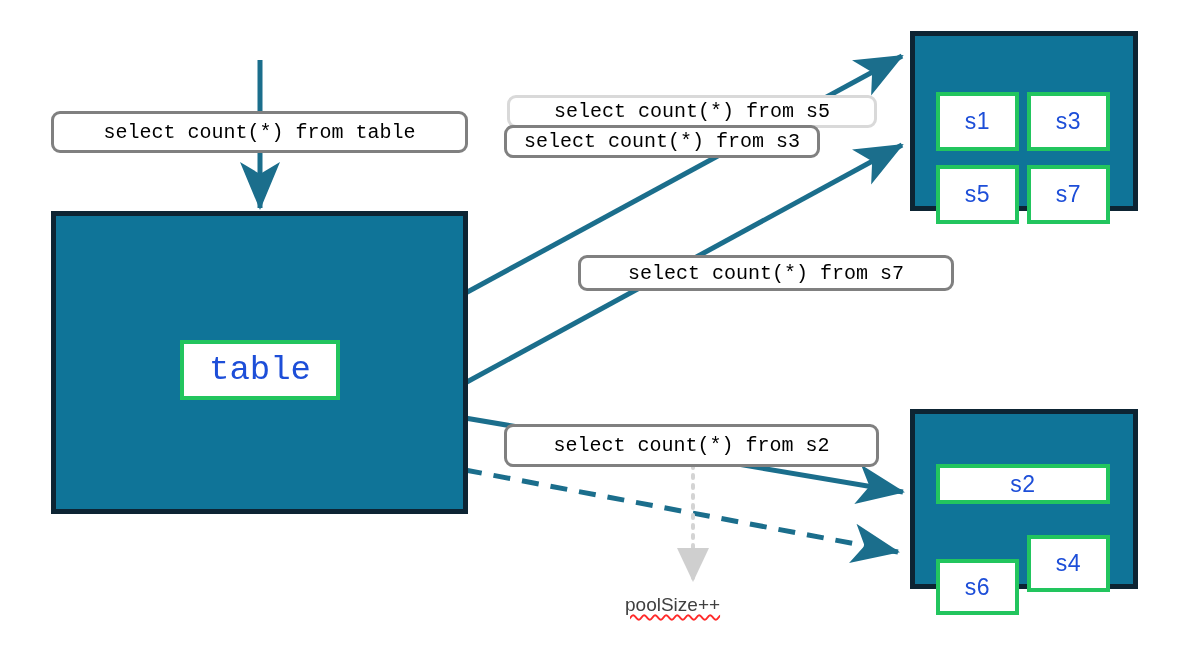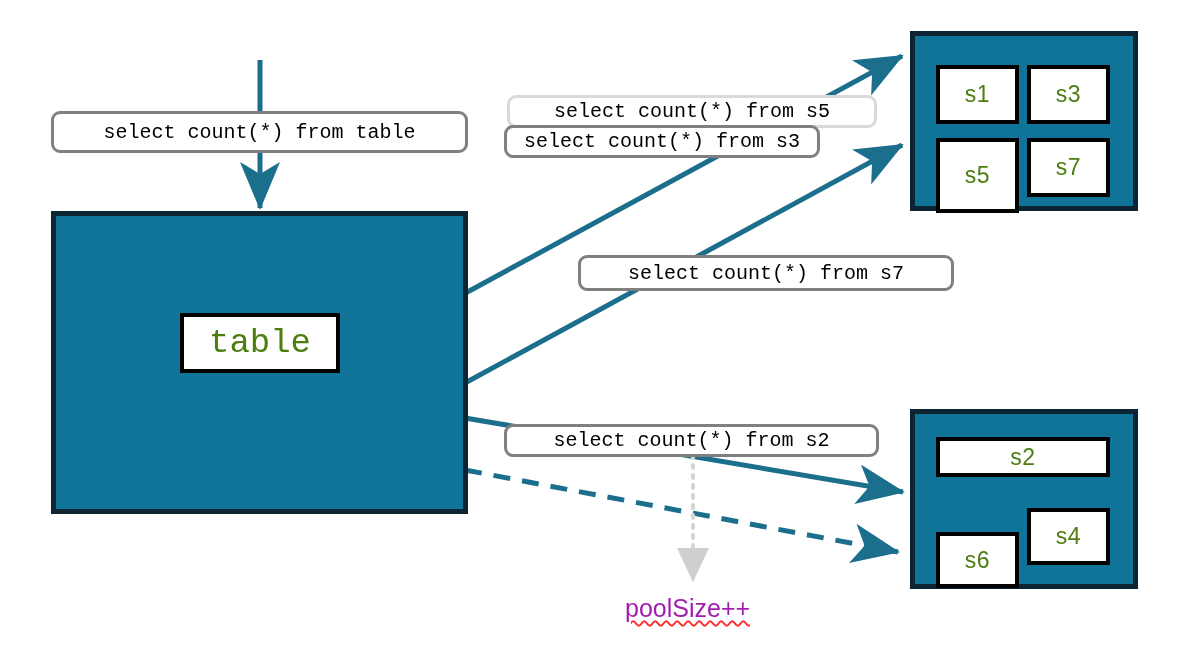--- a/index.html
+++ b/index.html
@@ -30,29 +30,30 @@
     position: absolute;
     background: #0f7498;
     border: 5px solid #0d2433;
     box-sizing: border-box;
   }
 
   
   .node-box {
     position: absolute;
     background: #ffffff;
-    border: 4px solid #000000;
+    border: 4px solid #22c55e;
     box-sizing: border-box;
     display: flex;
     align-items: center;
     justify-content: center;
-    color: #4d7c0f;
+    color: #1d4ed8;
     font-family: "Liberation Sans", sans-serif;
     font-size: 23px;
     letter-spacing: 0.5px;
+    margin-top: 27px;
   }
   .node-box.mono {
     font-family: "Liberation Mono", monospace;
     font-size: 34px;
     letter-spacing: 0px;
   }
 
   
   .chip {
     position: absolute;
@@ -70,22 +71,22 @@
     letter-spacing: 0px;
   }
   .chip.faint {
     border-color: #d9d9d9;
   }
 
   
   .ghost-text {
     position: absolute;
     font-family: "Liberation Sans", sans-serif;
-    font-size: 25px;
-    color: #a21caf;
+    font-size: 19px;
+    color: #404040;
     white-space: nowrap;
     text-decoration: underline wavy #ff2a2a;
     text-decoration-thickness: 2px;
     text-underline-offset: 3px;
   }
 </style>
 </head>
 <body>
 
 <div id="canvas">
@@ -126,35 +127,35 @@
   </svg>
 
   <div class="pool-box" style="left:51px; top:211px; width:417px; height:303px;"></div>
 
   <div class="node-box mono" style="left:180px; top:313px; width:160px; height:60px;">table</div>
 
   <div class="pool-box" style="left:910px; top:31px; width:228px; height:180px;"></div>
 
   <div class="node-box" style="left:936px; top:65px; width:83px; height:59px;">s1</div>
   <div class="node-box" style="left:1027px; top:65px; width:83px; height:59px;">s3</div>
-  <div class="node-box" style="left:936px; top:138px; width:83px; height:75px;">s5</div>
+  <div class="node-box" style="left:936px; top:138px; width:83px; height:59px;">s5</div>
   <div class="node-box" style="left:1027px; top:138px; width:83px; height:59px;">s7</div>
 
   <div class="pool-box" style="left:910px; top:409px; width:228px; height:180px;"></div>
 
   <div class="node-box" style="left:936px; top:437px; width:174px; height:40px;">s2</div>
   <div class="node-box" style="left:936px; top:532px; width:83px; height:56px;">s6</div>
   <div class="node-box" style="left:1027px; top:508px; width:83px; height:57px;">s4</div>
 
   <div class="chip" style="left:51px; top:111px; width:417px; height:42px;">select count(*) from table</div>
 
   <div class="chip faint" style="left:507px; top:95px; width:370px; height:33px;">select count(*) from s5</div>
 
   <div class="chip" style="left:504px; top:125px; width:316px; height:33px;font-family:Liberation Mono, monospace;">select count(*) from s3</div>
 
   <div class="chip" style="left:578px; top:255px; width:376px; height:36px;">select count(*) from s7</div>
 
-  <div class="chip" style="left:504px; top:424px; width:375px; height:33px;">select count(*) from s2</div>
+  <div class="chip" style="left:504px; top:424px; width:375px; height:43px;">select count(*) from s2</div>
 
 
   <div class="ghost-text" style="left:625px; top:594px;">poolSize++</div>
 
 </div>
 
 </body></html>

